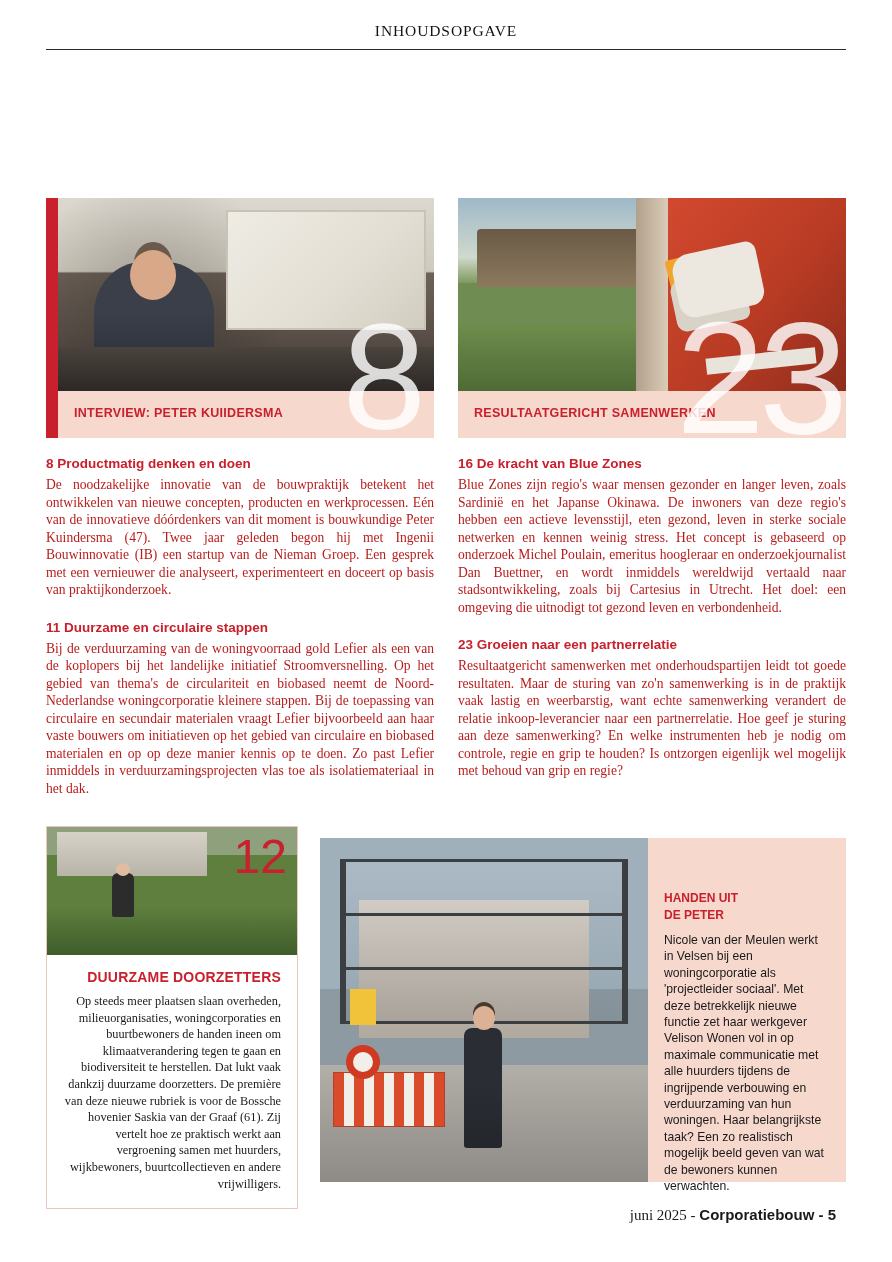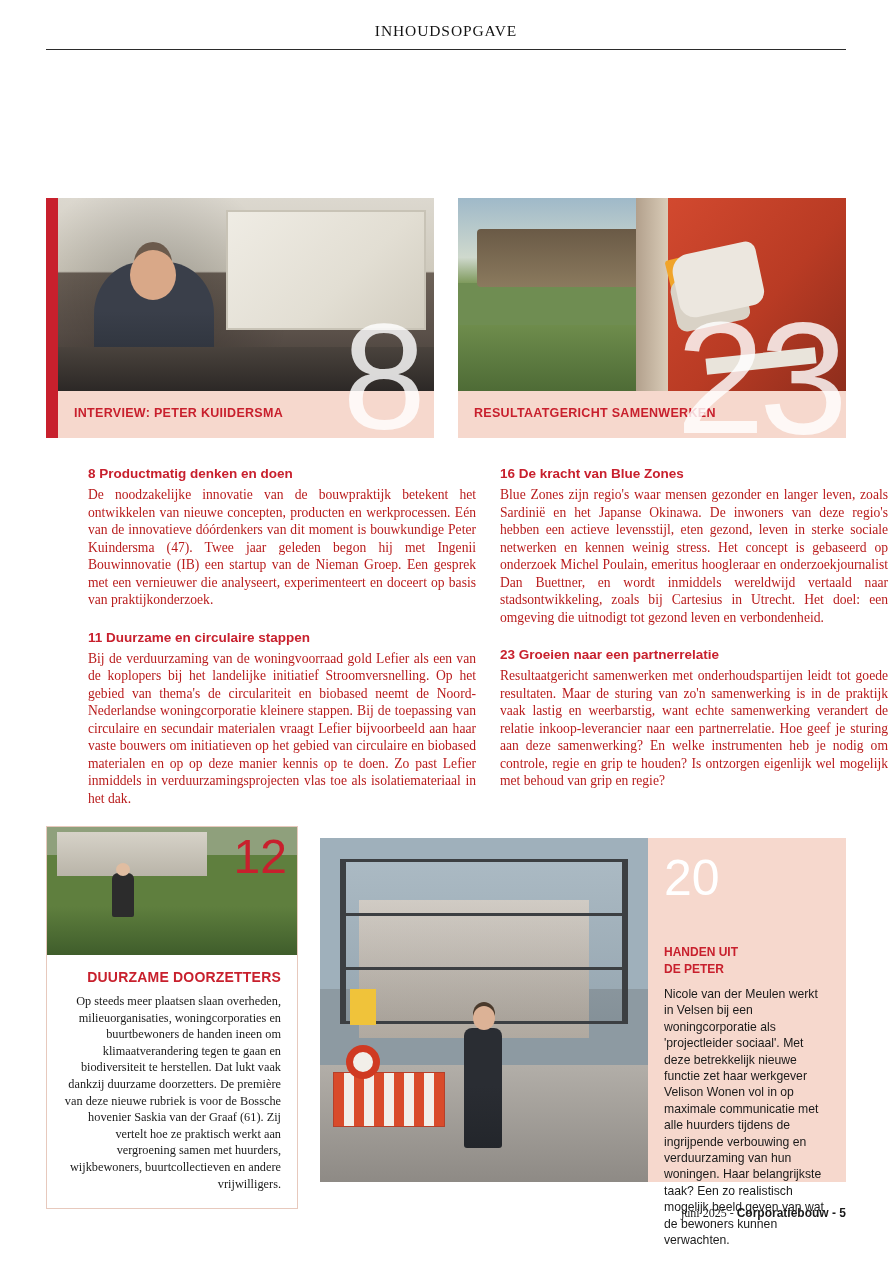--- a/index.html
+++ b/index.html
@@ -210,23 +210,22 @@
   .ph2-level {
     position: absolute; right: 30px; bottom: 22px;
     width: 110px; height: 16px;
     background: #e9e4db;
     transform: rotate(-6deg);
   }
 
   
   .cols {
     position: absolute;
-    left: 46px; top: 466px;
+    left: 46px; top: 456px;
     width: 800px;
-    margin-left: 42px;
   }
   .col {
     width: 388px;
     float: left;
   }
   .col.right { margin-left: 24px; }
   .art-title {
     font-family: "Liberation Sans", sans-serif;
     font-weight: bold;
     font-size: 13.5px;
@@ -401,23 +400,23 @@
   .br-text {
     font-family: "Liberation Sans", sans-serif;
     font-size: 12.2px;
     line-height: 16.4px;
     color: #1a1a1a;
   }
 
   
   .footer {
     position: absolute;
-    right: 46px; top: 1206px;
+    right: 56px; top: 1206px;
     font-family: "Liberation Serif", serif;
-    font-size: 12px;
+    font-size: 15px;
     color: #1a1a1a;
   }
   .footer b { font-family: "Liberation Sans", sans-serif; }
   .clearfix::after { content: ""; display: block; clear: both; }
 </style>
 </head>
 <body>
 
 <div class="page">
 
@@ -516,21 +515,20 @@
       <div class="ph4-scaffold"></div>
       <div class="ph4-ground"></div>
       <div class="ph4-yellow"></div>
       <div class="ph4-barrier"></div>
       <div class="ph4-sign"></div>
       <div class="ph4-person"></div>
     </div>
   </div>
 
   <div class="bottom-right">
-    <div class="br-num">20</div>
     <div class="br-title">
       <span>HANDEN UIT</span><br>
       <span>DE PETER</span>
     </div>
     <div class="br-text">Nicole van der Meulen werkt in Velsen bij een woningcorporatie als 'projectleider sociaal'. Met deze betrekkelijk nieuwe functie zet haar werkgever Velison Wonen vol in op maximale communicatie met alle huurders tijdens de ingrijpende verbouwing en verduurzaming van hun woningen. Haar belangrijkste taak? Een zo realistisch mogelijk beeld geven van wat de bewoners kunnen verwachten.</div>
   </div>
 
   <div class="footer">
     <span>juni 2025 - </span><b>Corporatiebouw - 5</b>
   </div>

